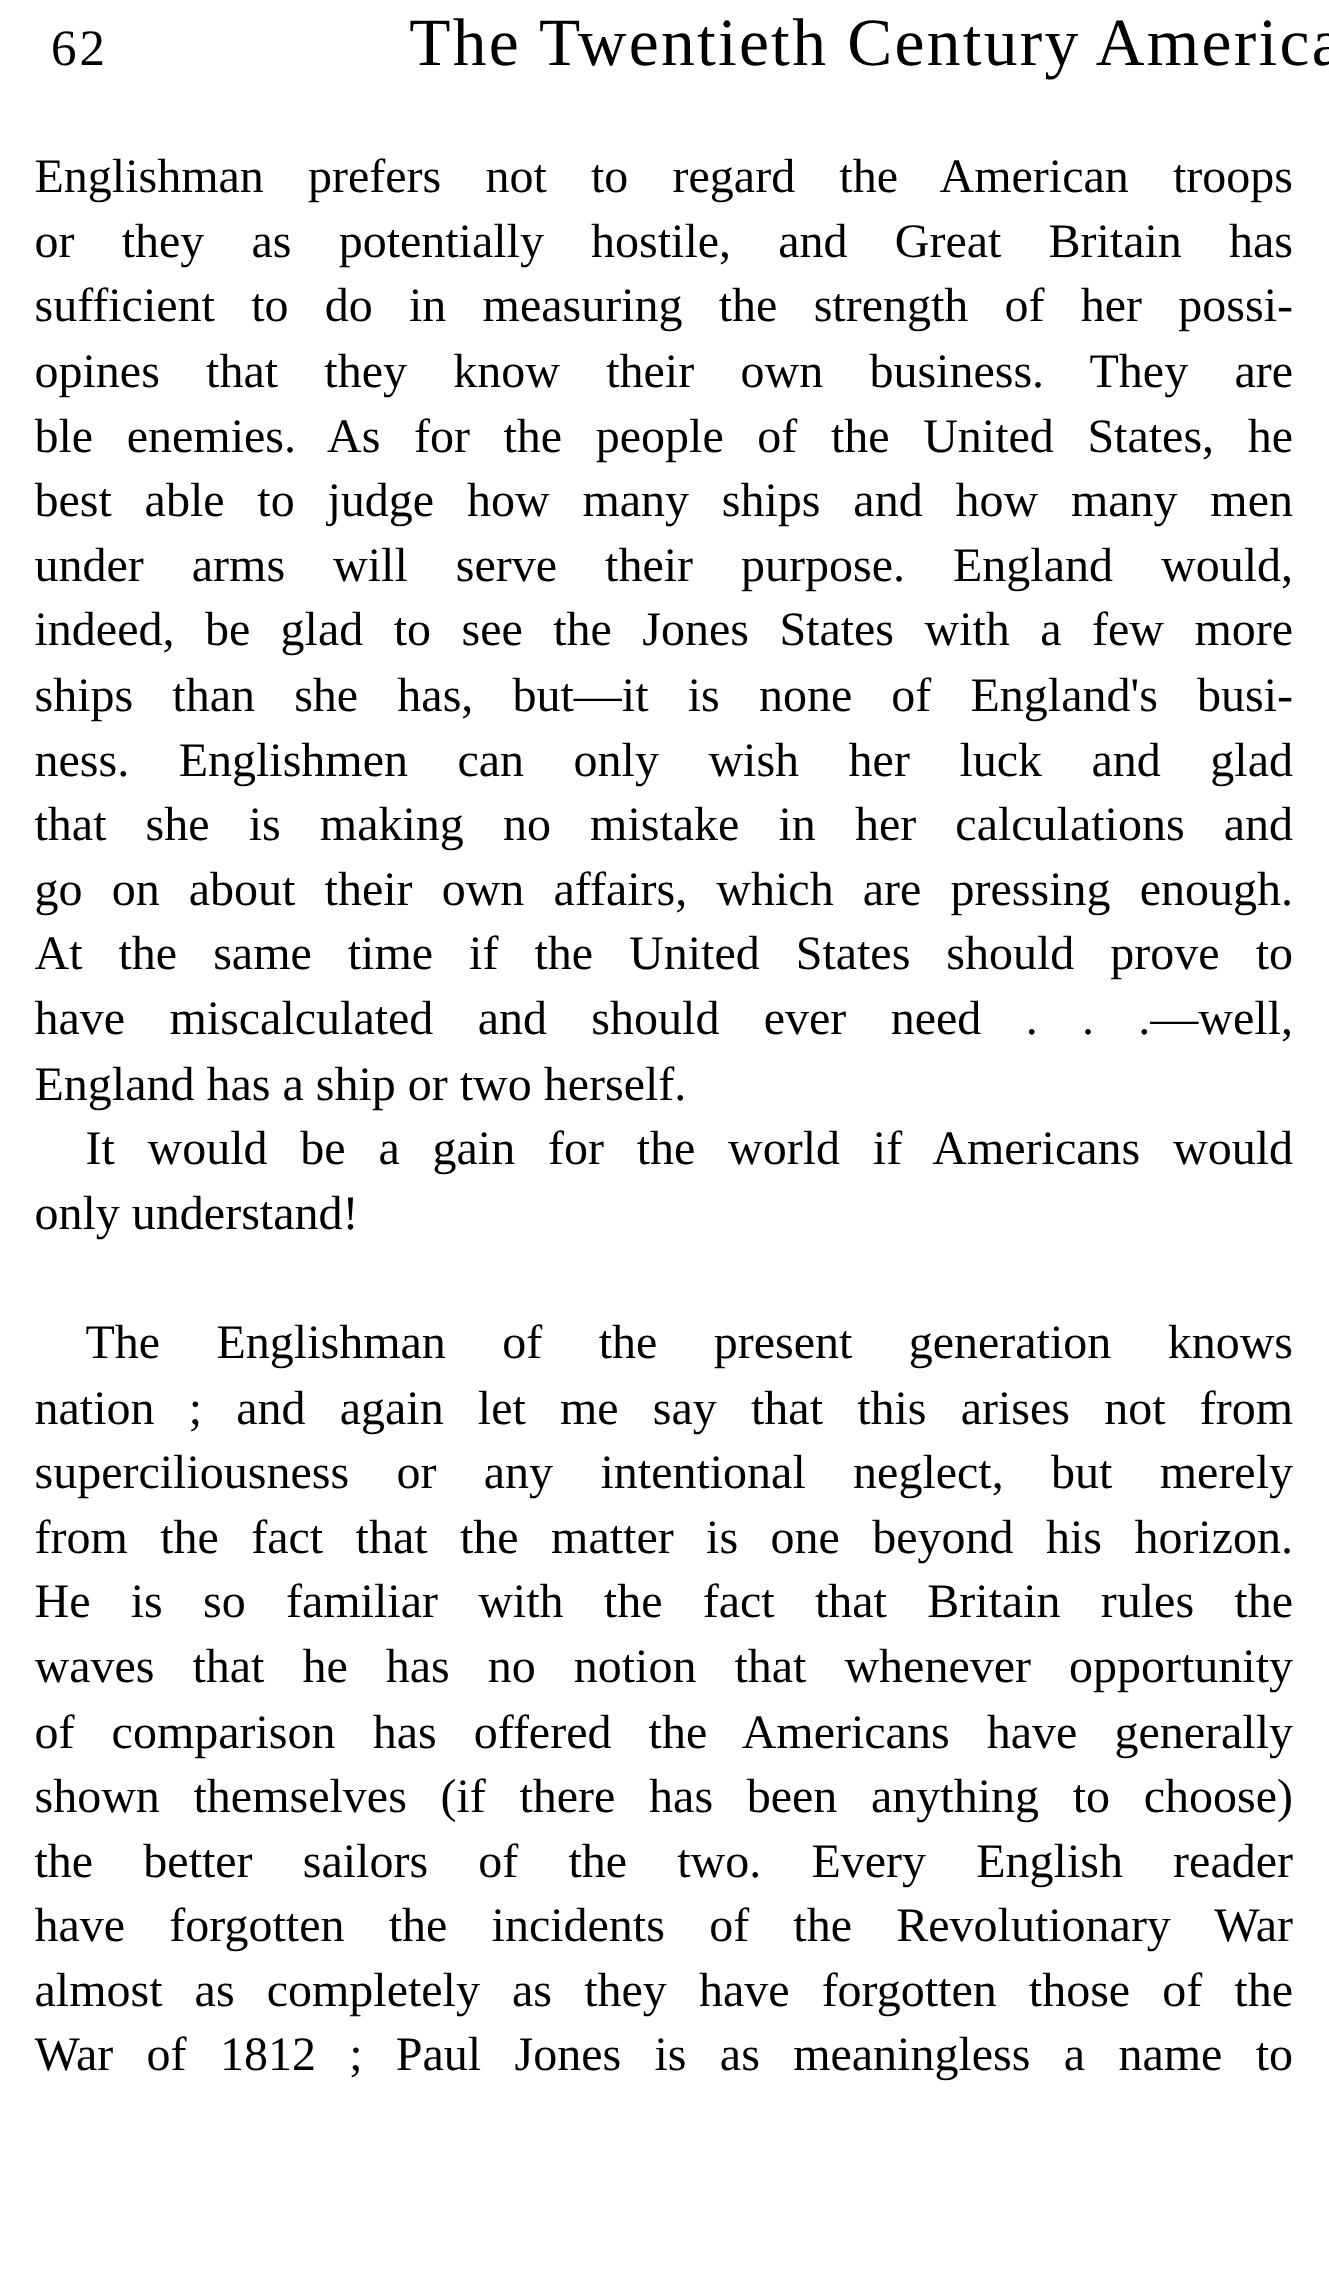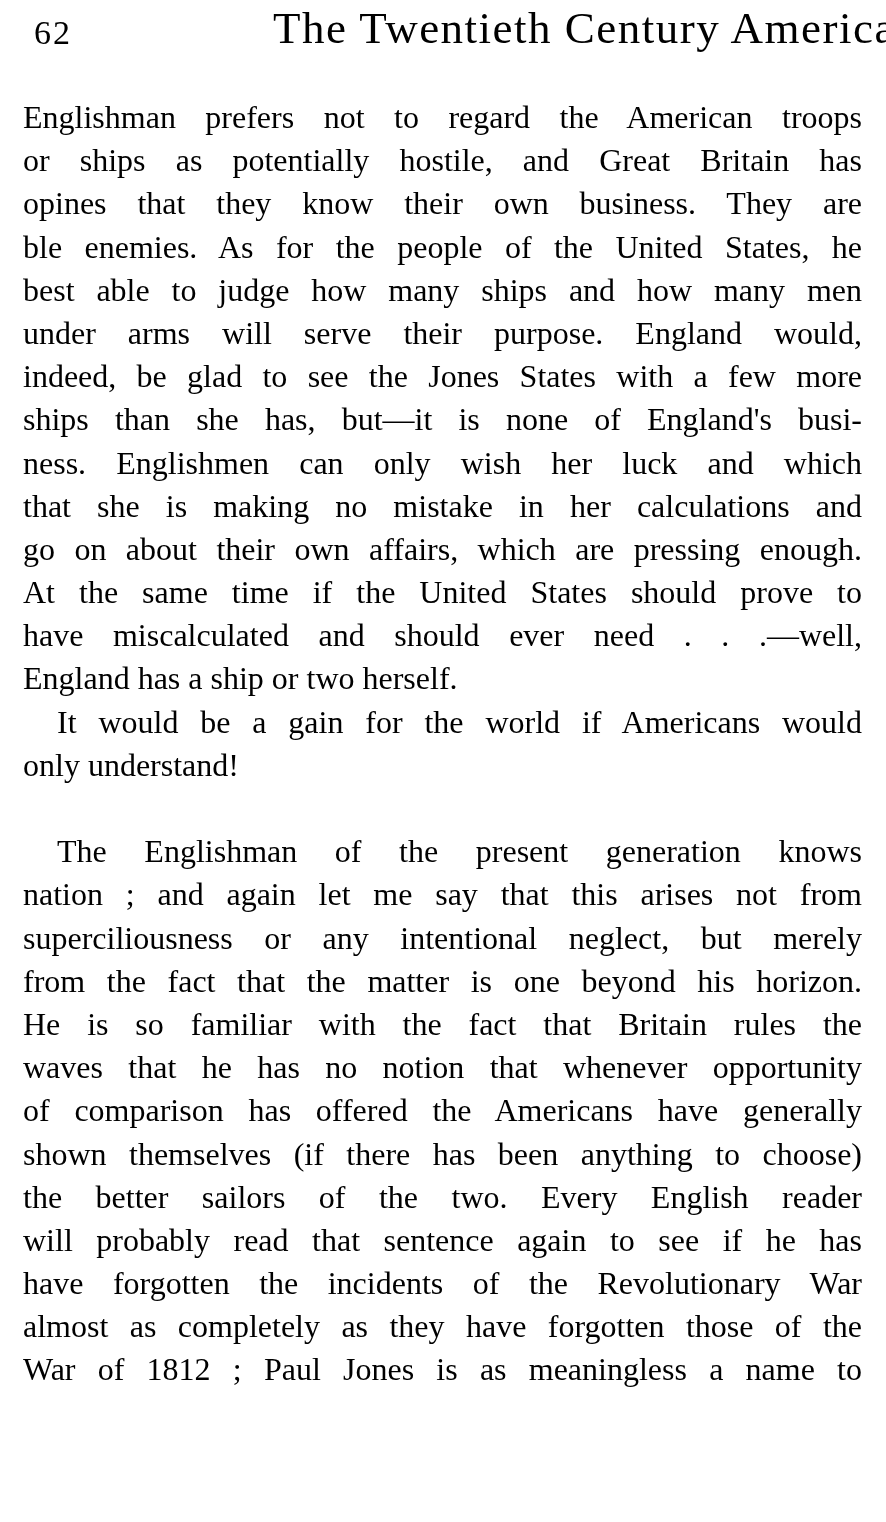--- a/index.html
+++ b/index.html
@@ -72,43 +72,43 @@
 </head>
 <body>
 
 <div class="page">
   <div class="header">
     <span class="page-number">62</span>
     <div class="running-title">The Twentieth Century American</div>
   </div>
   <div class="text-block">
       <div class="line">Englishman prefers not to regard the American troops</div>
-      <div class="line">or ships as potentially hostile, and Great Britain has</div>
+      <div class="line">or they as potentially hostile, and Great Britain has</div>
+      <div class="line">sufficient to do in measuring the strength of her possi-</div>
       <div class="line">opines that they know their own business.  They are</div>
       <div class="line">ble enemies.  As for the people of the United States, he</div>
       <div class="line">best able to judge how many ships and how many men</div>
       <div class="line">under arms will serve their purpose.  England would,</div>
       <div class="line">indeed, be glad to see the Jones States with a few more</div>
       <div class="line">ships than she has, but—it is none of England's busi-</div>
-      <div class="line">ness.  Englishmen can only wish her luck and which</div>
+      <div class="line">ness.  Englishmen can only wish her luck and glad</div>
       <div class="line">that she is making no mistake in her calculations and</div>
       <div class="line">go on about their own affairs, which are pressing enough.</div>
       <div class="line">At the same time if the United States should prove to</div>
       <div class="line">have miscalculated and should ever need  .  .  .—well,</div>
       <div class="line no-justify">England has a ship or two herself.</div>
       <div class="line indent">It would be a gain for the world if Americans would</div>
       <div class="line no-justify">only understand!</div>
       <div class="line-gap"></div>
       <div class="line indent">The Englishman of the present generation knows</div>
       <div class="line">nation ; and again let me say that this arises not from</div>
       <div class="line">superciliousness or any intentional neglect, but merely</div>
       <div class="line">from the fact that the matter is one beyond his horizon.</div>
       <div class="line">He is so familiar with the fact that Britain rules the</div>
       <div class="line">waves that he has no notion that whenever opportunity</div>
       <div class="line">of comparison has offered the Americans have generally</div>
       <div class="line">shown themselves (if there has been anything to choose)</div>
       <div class="line">the better sailors of the two.  Every English reader</div>
-      <div class="line">will probably read that sentence again to see if he has</div>
       <div class="line">have forgotten the incidents of the Revolutionary War</div>
       <div class="line">almost as completely as they have forgotten those of the</div>
       <div class="line">War of 1812 ;  Paul Jones is as meaningless a name to</div>
     </div>
 </div>
 
 </body></html>

